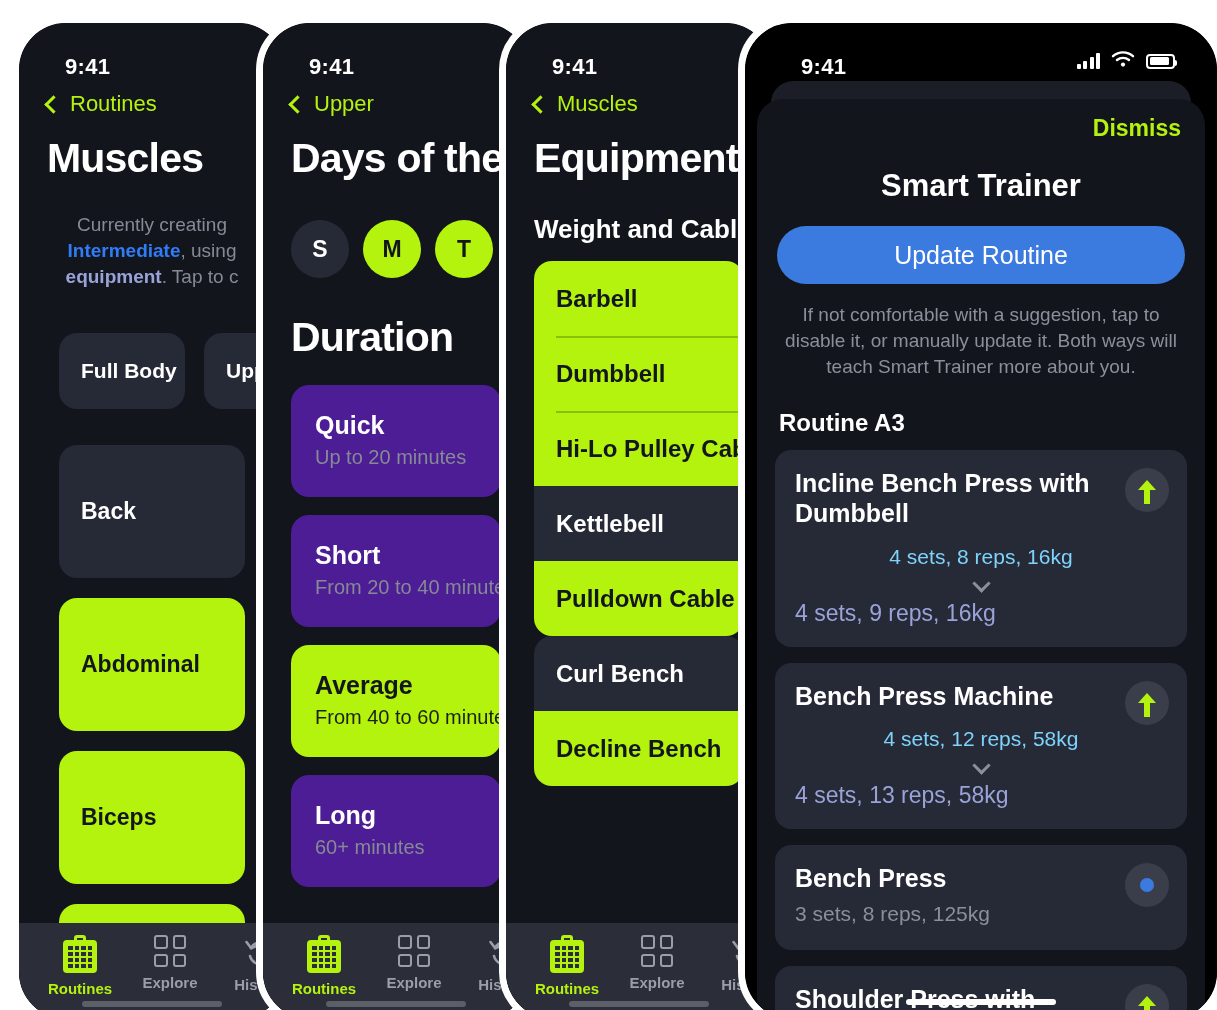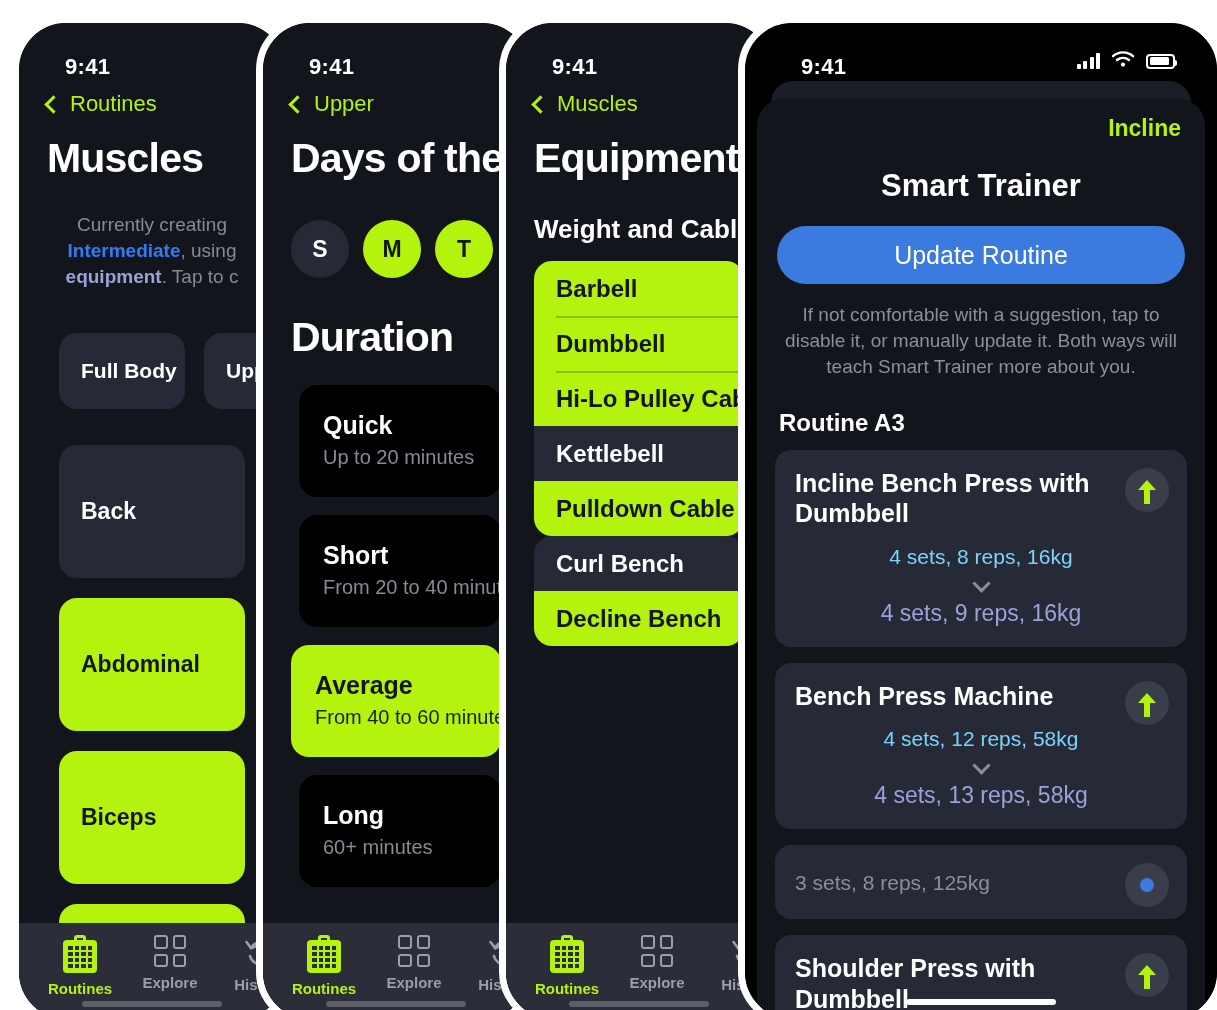--- a/index.html
+++ b/index.html
@@ -67,32 +67,32 @@
   .day { width:58px; height:58px; border-radius:50%; flex:0 0 auto;
     display:flex; align-items:center; justify-content:center;
     font-size:23px; font-weight:700; }
   .day.off { background:#262936; color:#fff; }
   .day.on { background:#b4f30e; color:#14161d; }
   .sectitle { font-size:41px; font-weight:700; color:#fff; padding:0 28px;
     margin-top:36px; letter-spacing:-0.8px; }
   .durlist { padding:0 28px; margin-top:24px;
     display:flex; flex-direction:column; gap:18px; }
   .dcard { border-radius:18px; padding:26px 24px 28px 24px; }
-  .dcard.off { background:#000000;margin-left:8px; }
+  .dcard.off { background:#4c1d95; }
   .dcard.on { background:#b4f30e; }
   .dtitle { font-size:25px; font-weight:700; white-space:nowrap; }
   .dsub { font-size:20px; margin-top:6px; white-space:nowrap; }
   .dcard.off .dtitle { color:#fff; } .dcard.off .dsub { color:#868a94; }
   .dcard.on .dtitle { color:#14161d; } .dcard.on .dsub { color:#1b2110; }
 
   
   .grouphdr { font-size:26px; font-weight:700; color:#fff; padding:0 28px;
     margin-top:32px; margin-bottom:16px; white-space:nowrap; }
   .eqgroup { margin:0 28px; border-radius:18px; overflow:hidden; }
-  .eqrow { height:55px; display:flex; align-items:center; padding:0 22px;
+  .eqrow { height:75px; display:flex; align-items:center; padding:0 22px;
     font-size:24px; font-weight:700; white-space:nowrap; position:relative; }
   .eqrow.on { background:#b4f30e; color:#14161d; }
   .eqrow.off { background:#262936; color:#fff; }
   .eqrow.on + .eqrow.on::before { content:""; position:absolute; left:22px;
     right:0; top:0; height:1.5px; background:#8bbd0b; }
 
   
   .tabbar { position:absolute; left:0; right:0; bottom:0; height:96px;
     background:#2b2e39; display:flex; align-items:flex-start;
     padding-top:12px; }
@@ -149,21 +149,21 @@
     width:6px; height:16px; background:#b4f30e; }
   .arrowup::after { content:""; position:absolute; left:-9px; top:-10px;
     width:0; height:0; border-left:9px solid transparent;
     border-right:9px solid transparent; border-bottom:10px solid #b4f30e; }
   .dot { width:14px; height:14px; border-radius:50%; background:#3b7be0; }
   .exold { text-align:center; color:#7dd3fc; font-size:21px; margin-top:16px; }
   .exdown { display:flex; justify-content:center; margin-top:8px; }
   .exdown i { width:13px; height:13px; border-right:3.4px solid #8b8f99;
     border-bottom:3.4px solid #8b8f99; transform:rotate(45deg);
     display:block; }
-  .exnew { text-align:center; color:#9aa3d8; font-size:23px; margin-top:10px; }
+  .exnew { color:#9aa3d8; font-size:23px; margin-top:10px; }
   .exsub { color:#8b8f99; font-size:21px; margin-top:8px; }
   .homebar.white { background:#ffffff; bottom:14px; width:150px; }
 </style>
 </head>
 <body>
 
 <div id="stage">
 
   <div class="phone" style="left:12px; z-index:1;">
     <div class="screen">
@@ -436,21 +436,21 @@
           <span class="batt">
               <i></i>
             </span>
         </div>
       </div>
 
       <div class="stack-peek"></div>
 
       <div class="sheet">
         <div class="dismissrow">
-          <span class="dismiss">Incline</span>
+          <span class="dismiss">Dismiss</span>
         </div>
 
         <div class="stitle">Smart Trainer</div>
 
         <div class="updatebtn">Update Routine</div>
 
         <div class="sdesc">If not comfortable with a suggestion, tap to disable it, or manually update it. Both ways will teach Smart Trainer more about you.</div>
 
         <div class="rhdr">Routine A3</div>
 
@@ -474,20 +474,21 @@
               <span class="arrowup"></span>
             </div>
             <div class="exold">4 sets, 12 reps, 58kg</div>
             <div class="exdown">
                 <i></i>
               </div>
             <div class="exnew">4 sets, 13 reps, 58kg</div>
           </div>
 
           <div class="excard" style="padding-bottom:24px;">
+            <div class="exname">Bench Press</div>
             <div class="badge">
               <span class="dot"></span>
             </div>
             <div class="exsub">3 sets, 8 reps, 125kg</div>
           </div>
 
           <div class="excard" style="min-height:100px;">
             <div class="exname">Shoulder Press with Dumbbell</div>
             <div class="badge">
               <span class="arrowup"></span>

